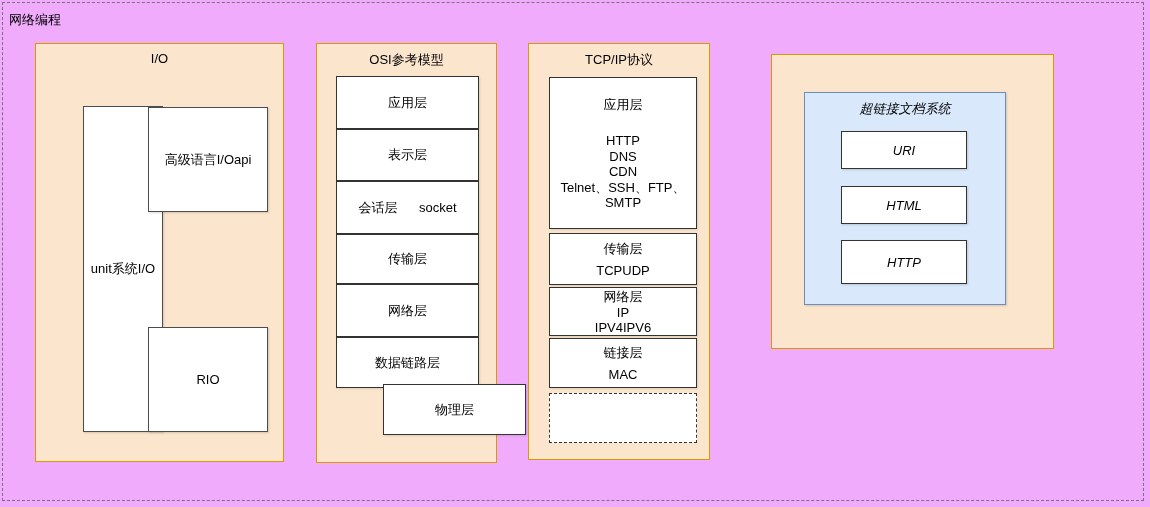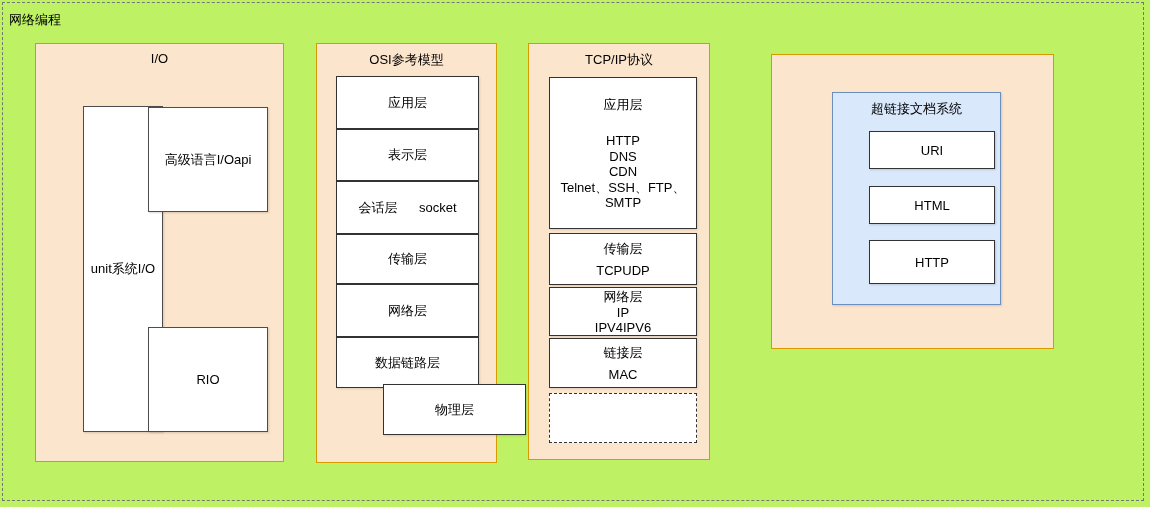--- a/index.html
+++ b/index.html
@@ -1,21 +1,21 @@
 <!DOCTYPE html>
 <html><head>
 <meta charset="utf-8">
 <style>
   * { margin: 0; padding: 0; box-sizing: border-box; }
   body { background: #ffffff; }
   .canvas {
     position: relative;
     width: 1150px;
     height: 507px;
-    background: #bef264;
+    background: #f0abfc;
     font-family: "Liberation Sans", "DejaVu Sans", sans-serif;
     color: #000000;
     font-size: 13px;
     overflow: hidden;
   }
   .outer-container {
     position: absolute;
     left: 2px; top: 2px;
     width: 1142px; height: 499px;
     border: 1px dashed #757575;
@@ -162,21 +162,21 @@
 
     <div class="tcp-box evenly" style="top:294px; height:50px;align-items:center;">
       <div>链接层</div>
       <div>MAC</div>
     </div>
 
     <div class="dashed-empty" style="top:349px; height:50px;"></div>
   </div>
 
   <div class="panel" style="left:771px; top:54px; width:283px; height:295px;">
-    <div class="blue-box" style="left:60px; top:37px; width:169px; height:213px;">
+    <div class="blue-box" style="left:32px; top:37px; width:202px; height:213px;font-style:italic;">
       <div class="panel-title">超链接文档系统</div>
       <div class="wbox" style="left:36px; top:38px; width:126px; height:38px; border-color:#333333;">URI</div>
       <div class="wbox" style="left:36px; top:93px; width:126px; height:38px; border-color:#333333;">HTML</div>
       <div class="wbox" style="left:36px; top:147px; width:126px; height:44px; border-color:#333333;">HTTP</div>
     </div>
   </div>
 
 </div>
 
 </body></html>

